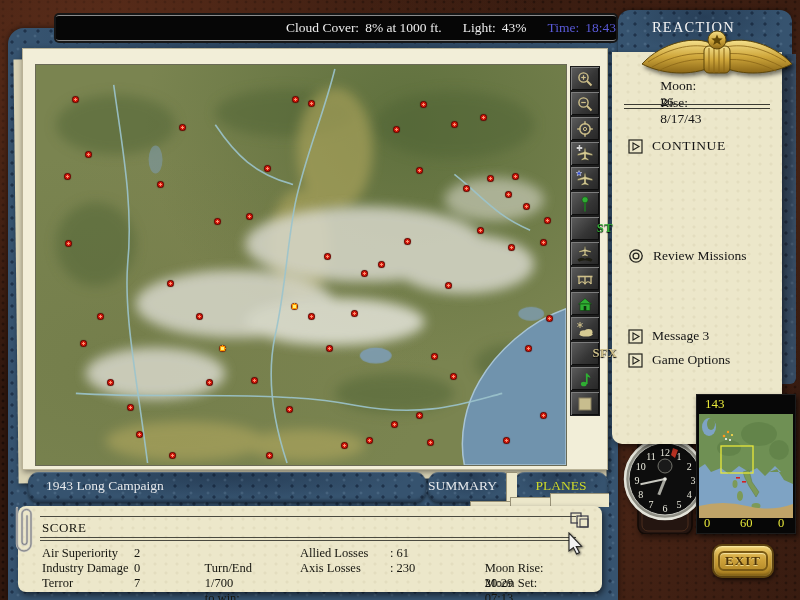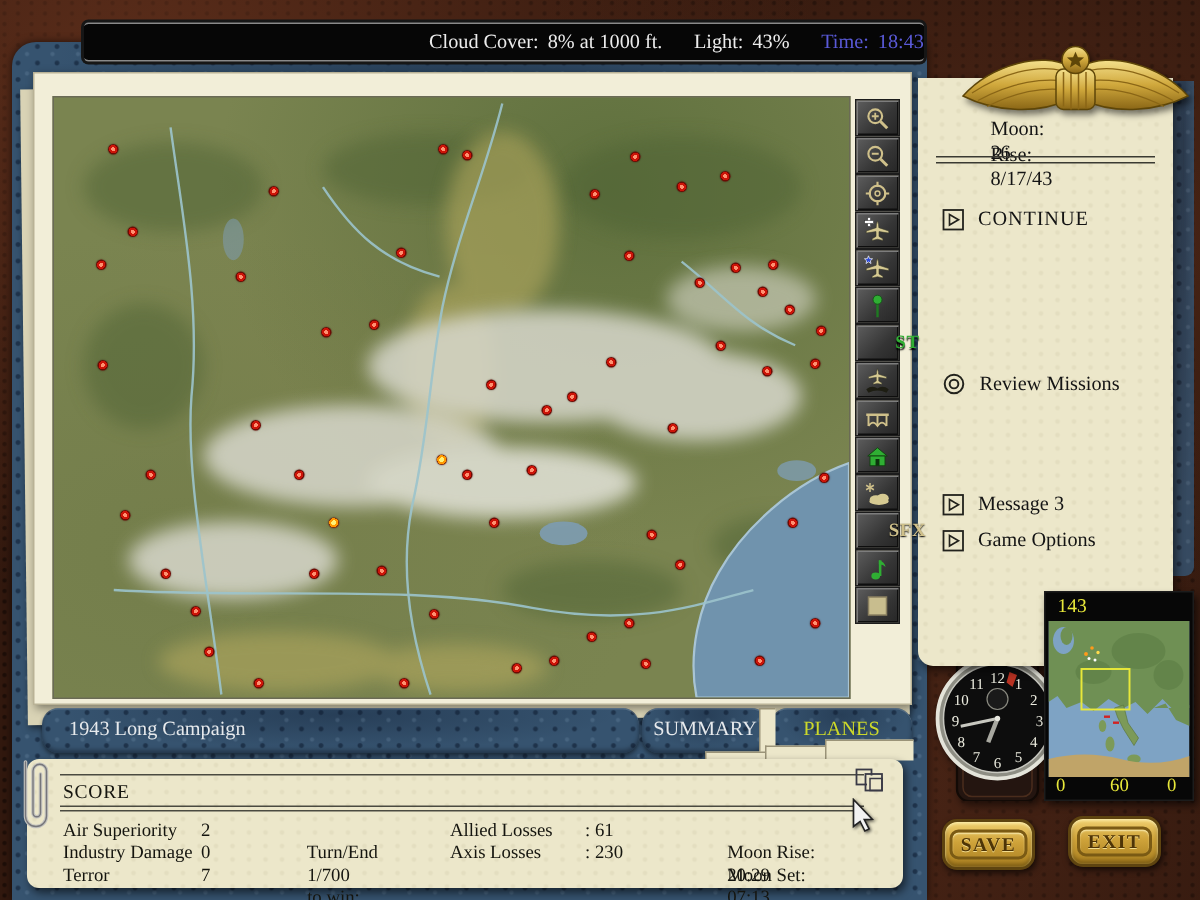--- a/index.html
+++ b/index.html
@@ -73,21 +73,21 @@
      border:1px solid #1c1c1c;box-shadow:inset 1px 1px 0 #7d7d7d,inset -1px -1px 0 #0e0e0e;
      display:flex;align-items:center;justify-content:center;cursor:pointer;}
   .tlabel{font-family:"Liberation Serif",serif;font-weight:bold;font-size:12.5px;letter-spacing:.5px;
      text-shadow:0 1px 1px #000;padding-left:40px;}
 
   
   .tab{position:absolute;top:472px;height:30px;border-radius:11px;z-index:3;
      box-shadow:inset 0 1px 0 rgba(255,255,255,.16),inset 0 -2px 3px rgba(0,0,10,.35),0 2px 3px rgba(0,0,0,.45);
      font-size:13.5px;color:#e6e9ec;box-sizing:border-box;cursor:pointer;white-space:nowrap;}
   #tab-campaign{left:28px;width:398px;padding:6px 0 0 18px;}
-  #tab-summary{left:428px;width:84px;text-align:center;padding-top:6px;}
+  #tab-summary{left:428px;width:84px;text-align:left;padding-top:6px;}
   #tab-planes{left:514px;width:94px;text-align:center;padding-top:6px;color:#ccd82a;}
   .stair{position:absolute;background:#ece7ca;border-left:1px solid #9a9378;border-top:1px solid #9a9378;z-index:4;}
 
   
   #scorepanel{left:18px;top:506px;width:584px;height:86px;border-radius:8px;z-index:5;
      box-shadow:2px 3px 6px rgba(0,0,0,.55);font-size:12.5px;color:#15150f;}
   .hline{position:absolute;left:22px;right:26px;border-top:1px solid #4a4a40;}
   .scorerow{position:absolute;white-space:pre;}
   #paperclip{left:8px;top:500px;z-index:6;}
   #winicon{left:570px;top:512px;z-index:6;}
@@ -123,20 +123,23 @@
     <span>Cloud Cover:</span>
     <span>8% at 1000 ft.</span>
     <span class="gap"></span>
     <span>Light:</span>
     <span>43%</span>
     <span class="gap"></span>
     <span class="timecol">Time:</span>
     <span class="timecol">18:43</span>
   </div>
 
+  <div id="reactiontab" class="abs bluetex">
+    <span>REACTION</span>
+  </div>
 
   <div id="rightpanel" class="abs paper">
     <div class="infoline" style="top:10px;">
       <span>Moon:</span>&nbsp;
       <span>26</span>
     </div>
     <div class="infoline" style="top:27px;">
       <span>Rise:</span>&nbsp;
       <span>8/17/43</span>
     </div>
@@ -540,20 +543,17 @@
       </g>
       <rect x="22" y="32" width="32" height="27" fill="none" stroke="#e8e83a" stroke-width="1.3"></rect>
     </svg>
     <div class="scale">
       <span style="left:8px;">0</span>
       <span style="left:44px;">60</span>
       <span style="left:82px;">0</span>
     </div>
   </div>
 
-  <div class="goldbtn" style="left:628px;top:546px;">
-    <span class="inner">SAVE</span>
-  </div>
   <div class="goldbtn" style="left:712px;top:544px;">
     <span class="inner">EXIT</span>
   </div>
 
 </div>
 
 </body></html>

